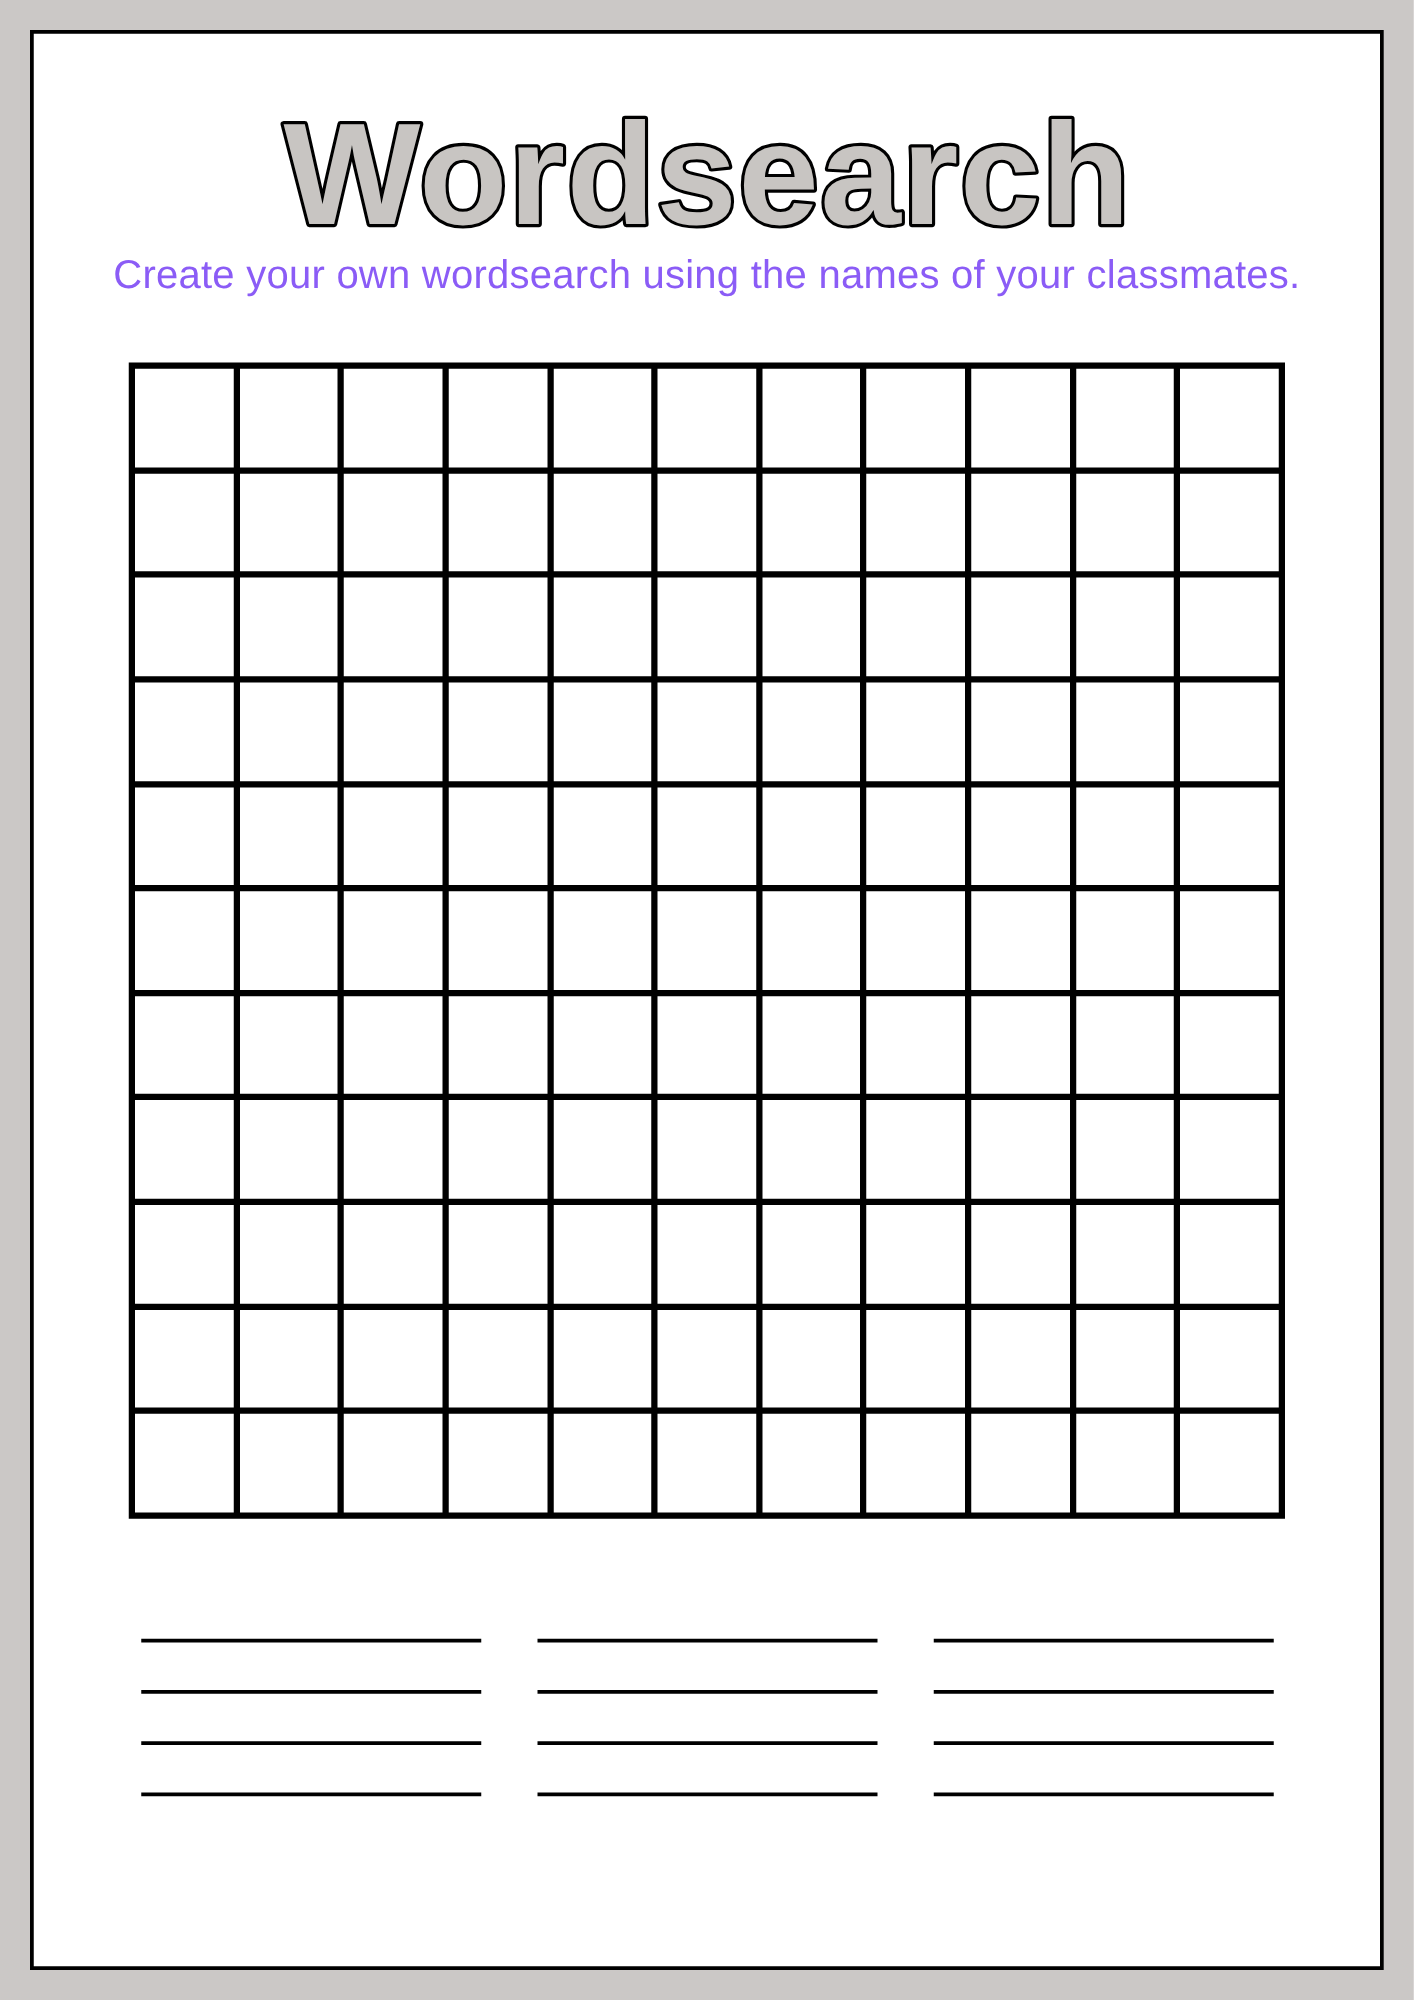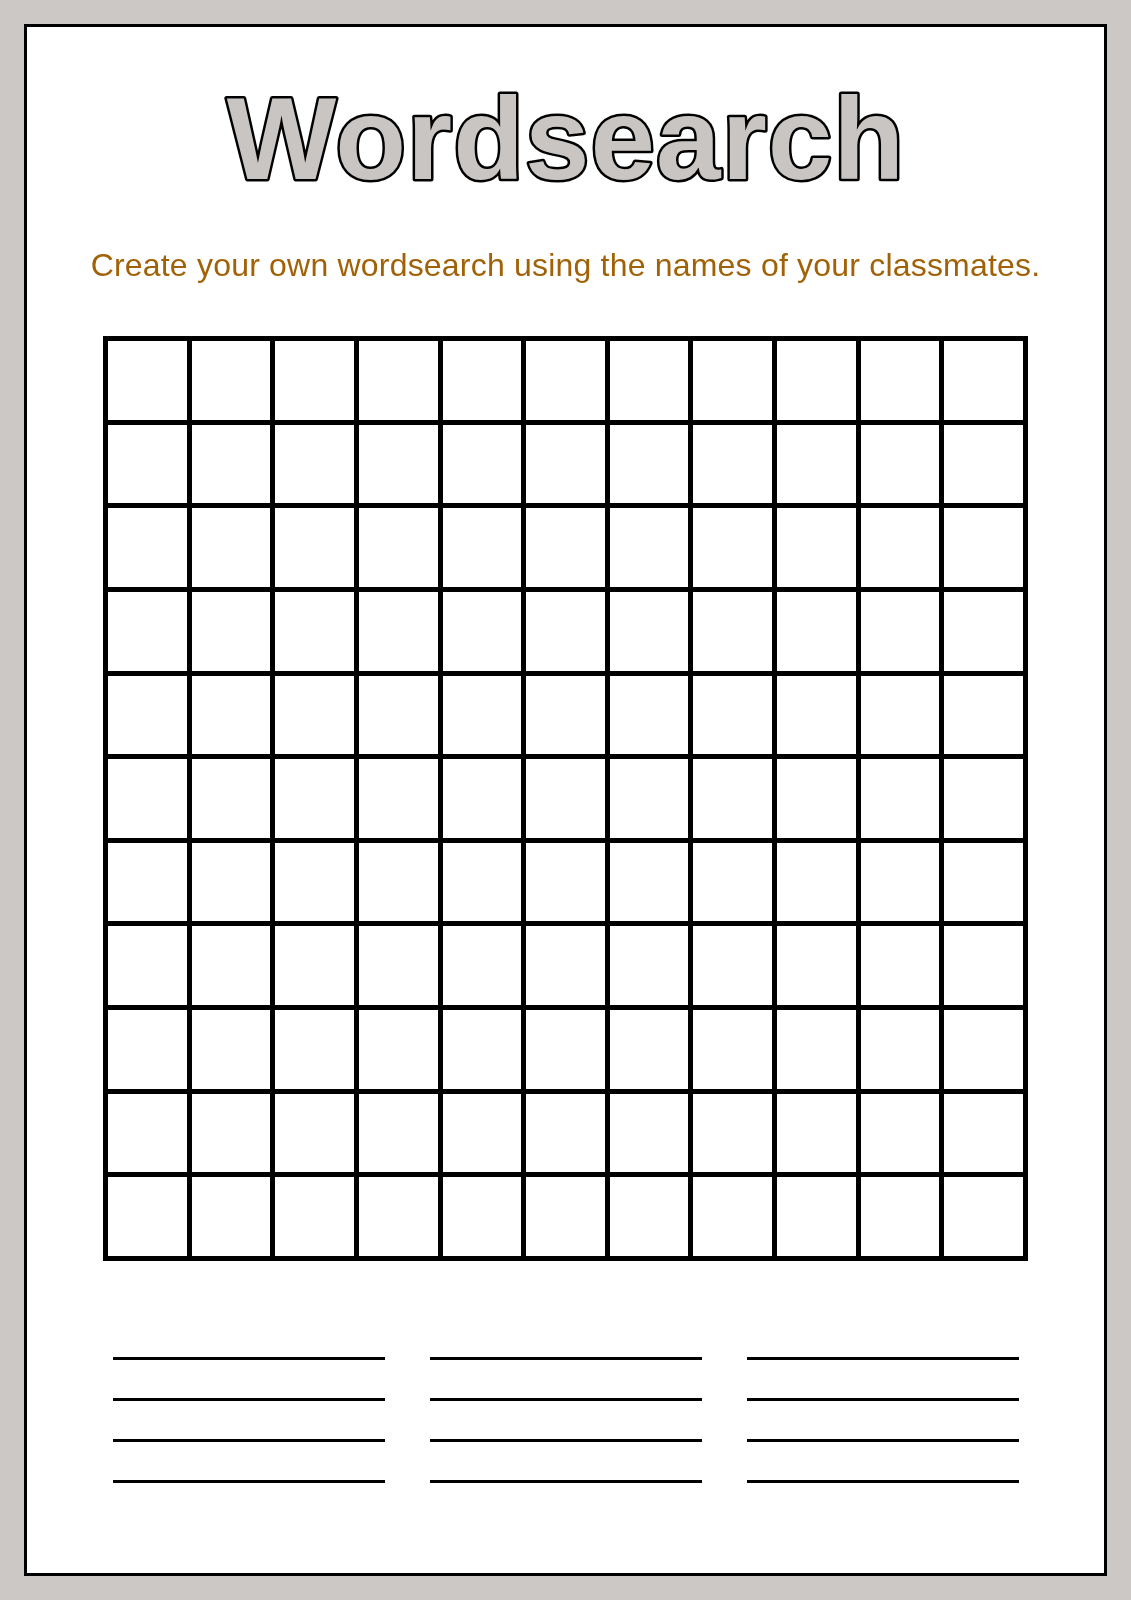--- a/index.html
+++ b/index.html
@@ -30,24 +30,23 @@
   .title-svg {
     margin-top: 52px;
     display: block;
   }
   .title-svg text {
     font-family: "Liberation Sans", sans-serif;
     font-weight: bold;
     letter-spacing: 1px;
   }
   .instruction {
-    margin-top: 46px;
     font-size: 32px;
     letter-spacing: 0.2px;
-    color: #a16207;
+    color: #8b5cf6;
     text-align: center;
     white-space: nowrap;
   }
   .grid {
     margin-top: 52px;
     width: 925px;
     height: 925px;
     box-sizing: border-box;
     background: var(--ink, #000000);
     padding: 5px;

